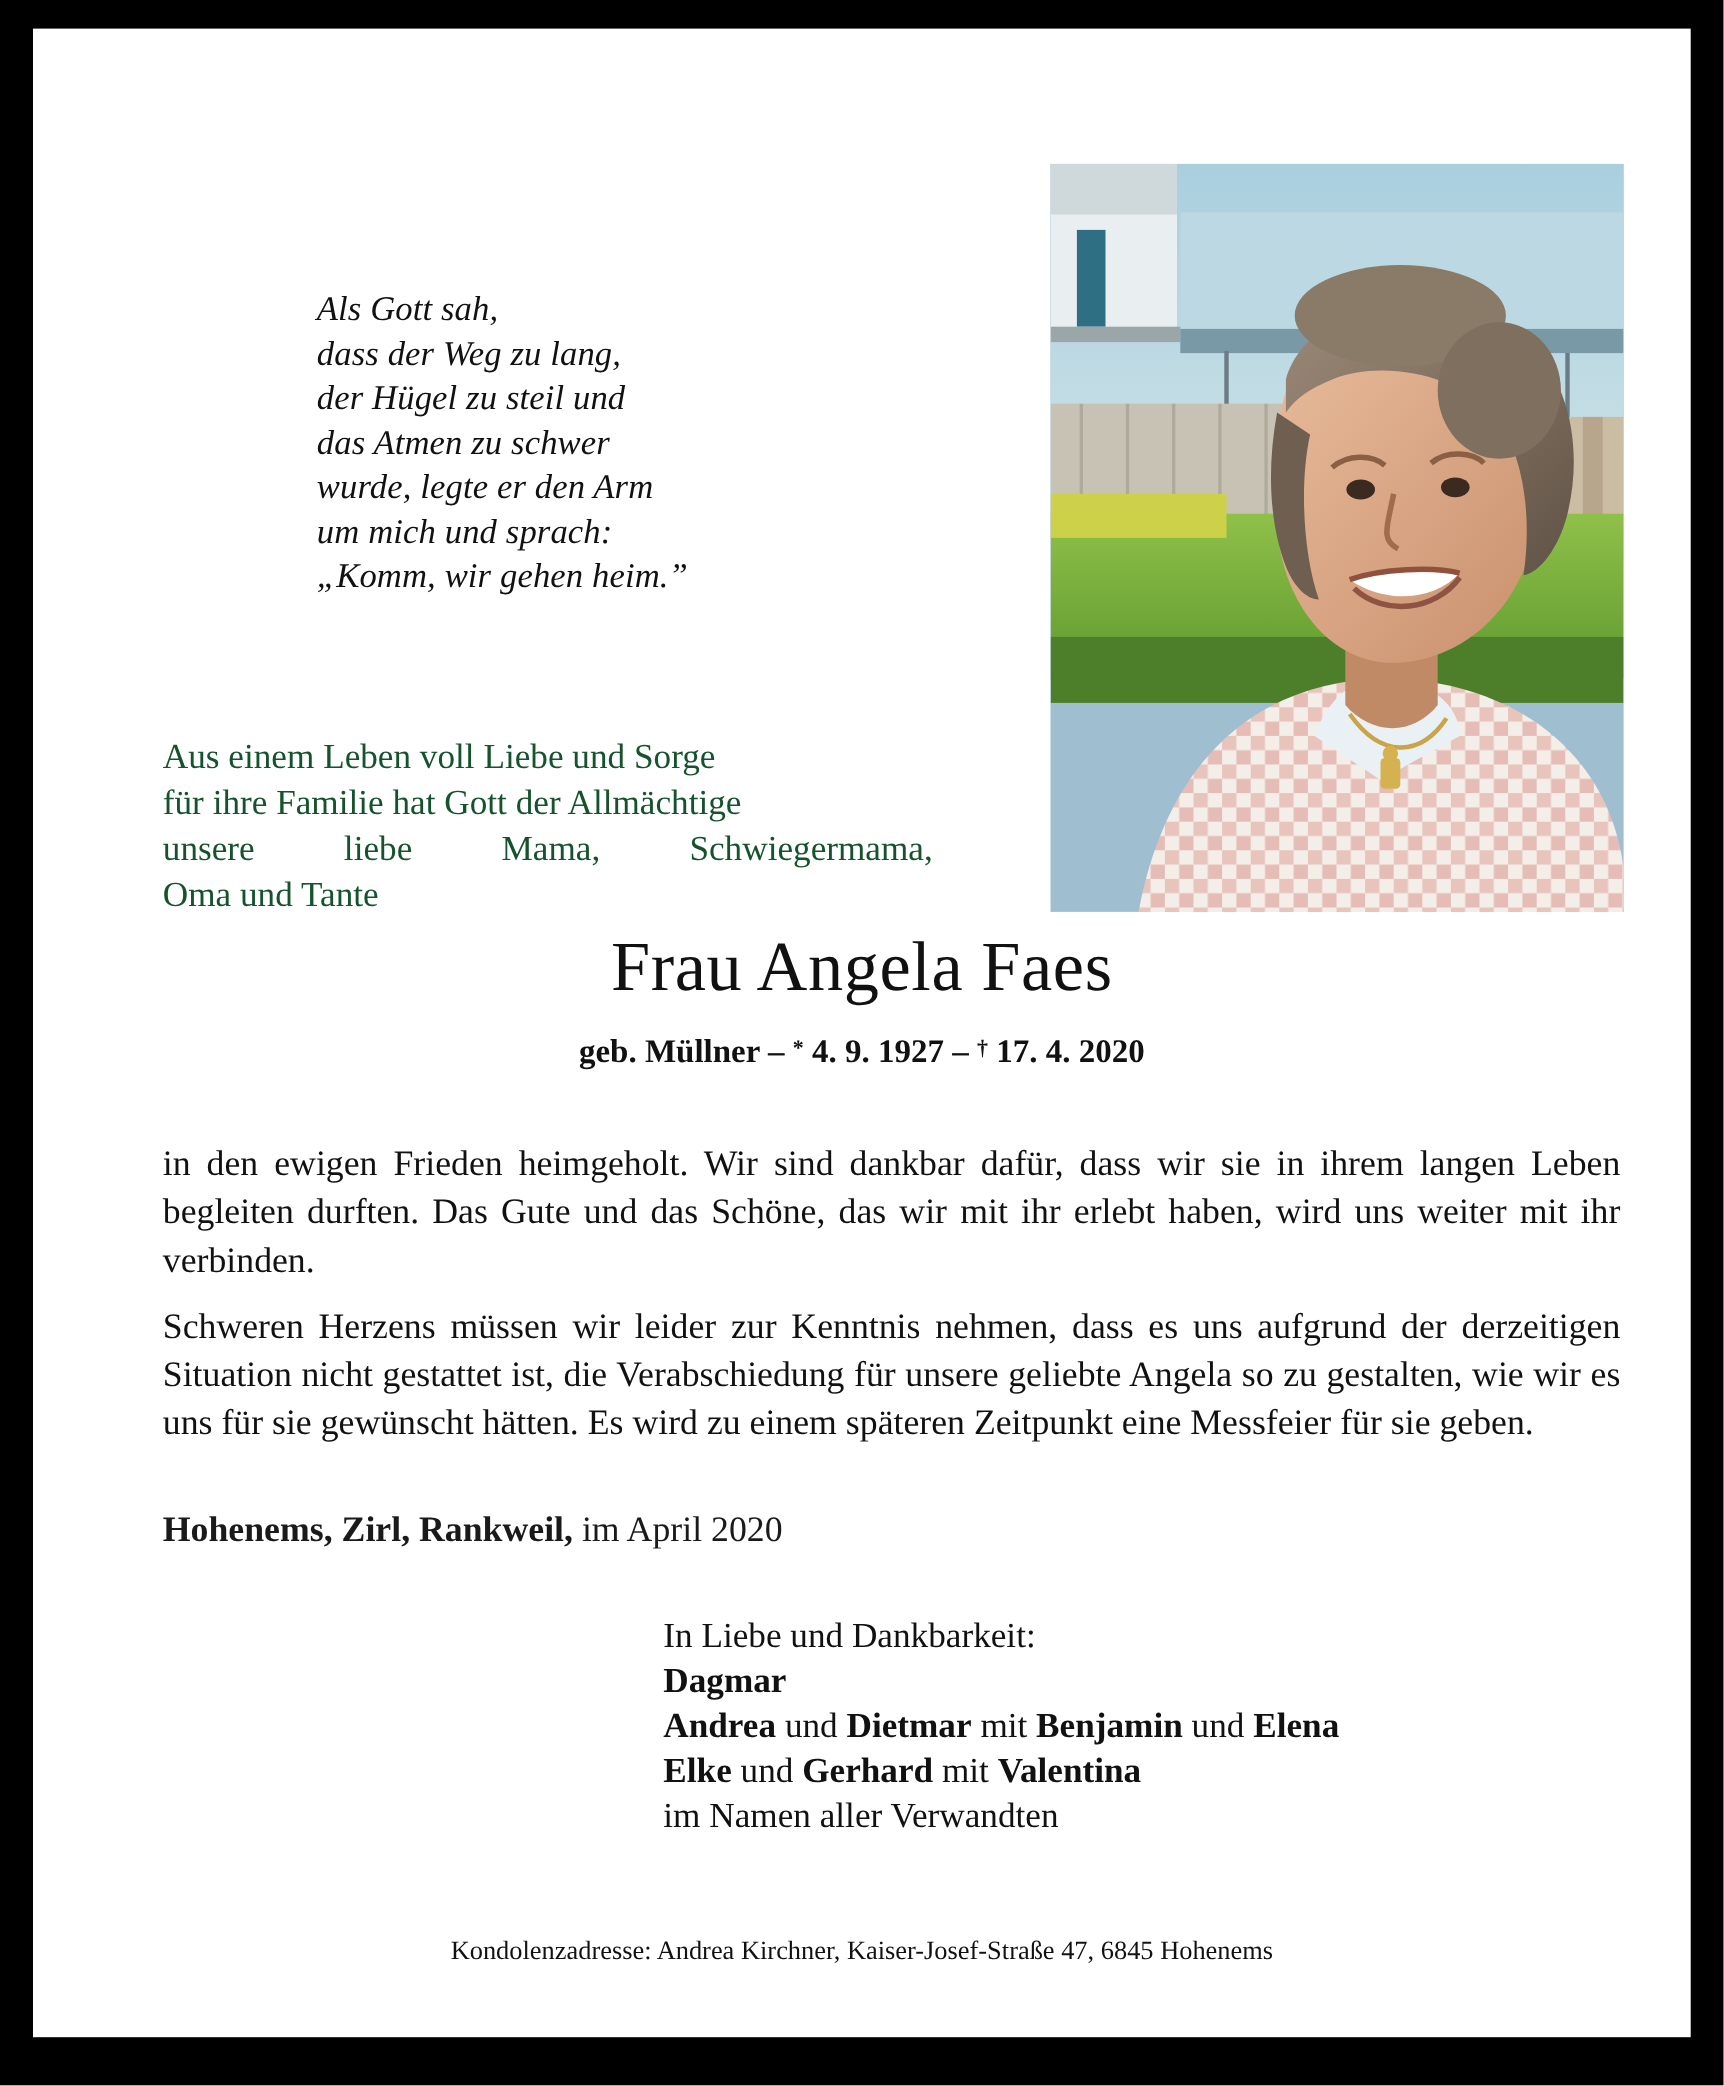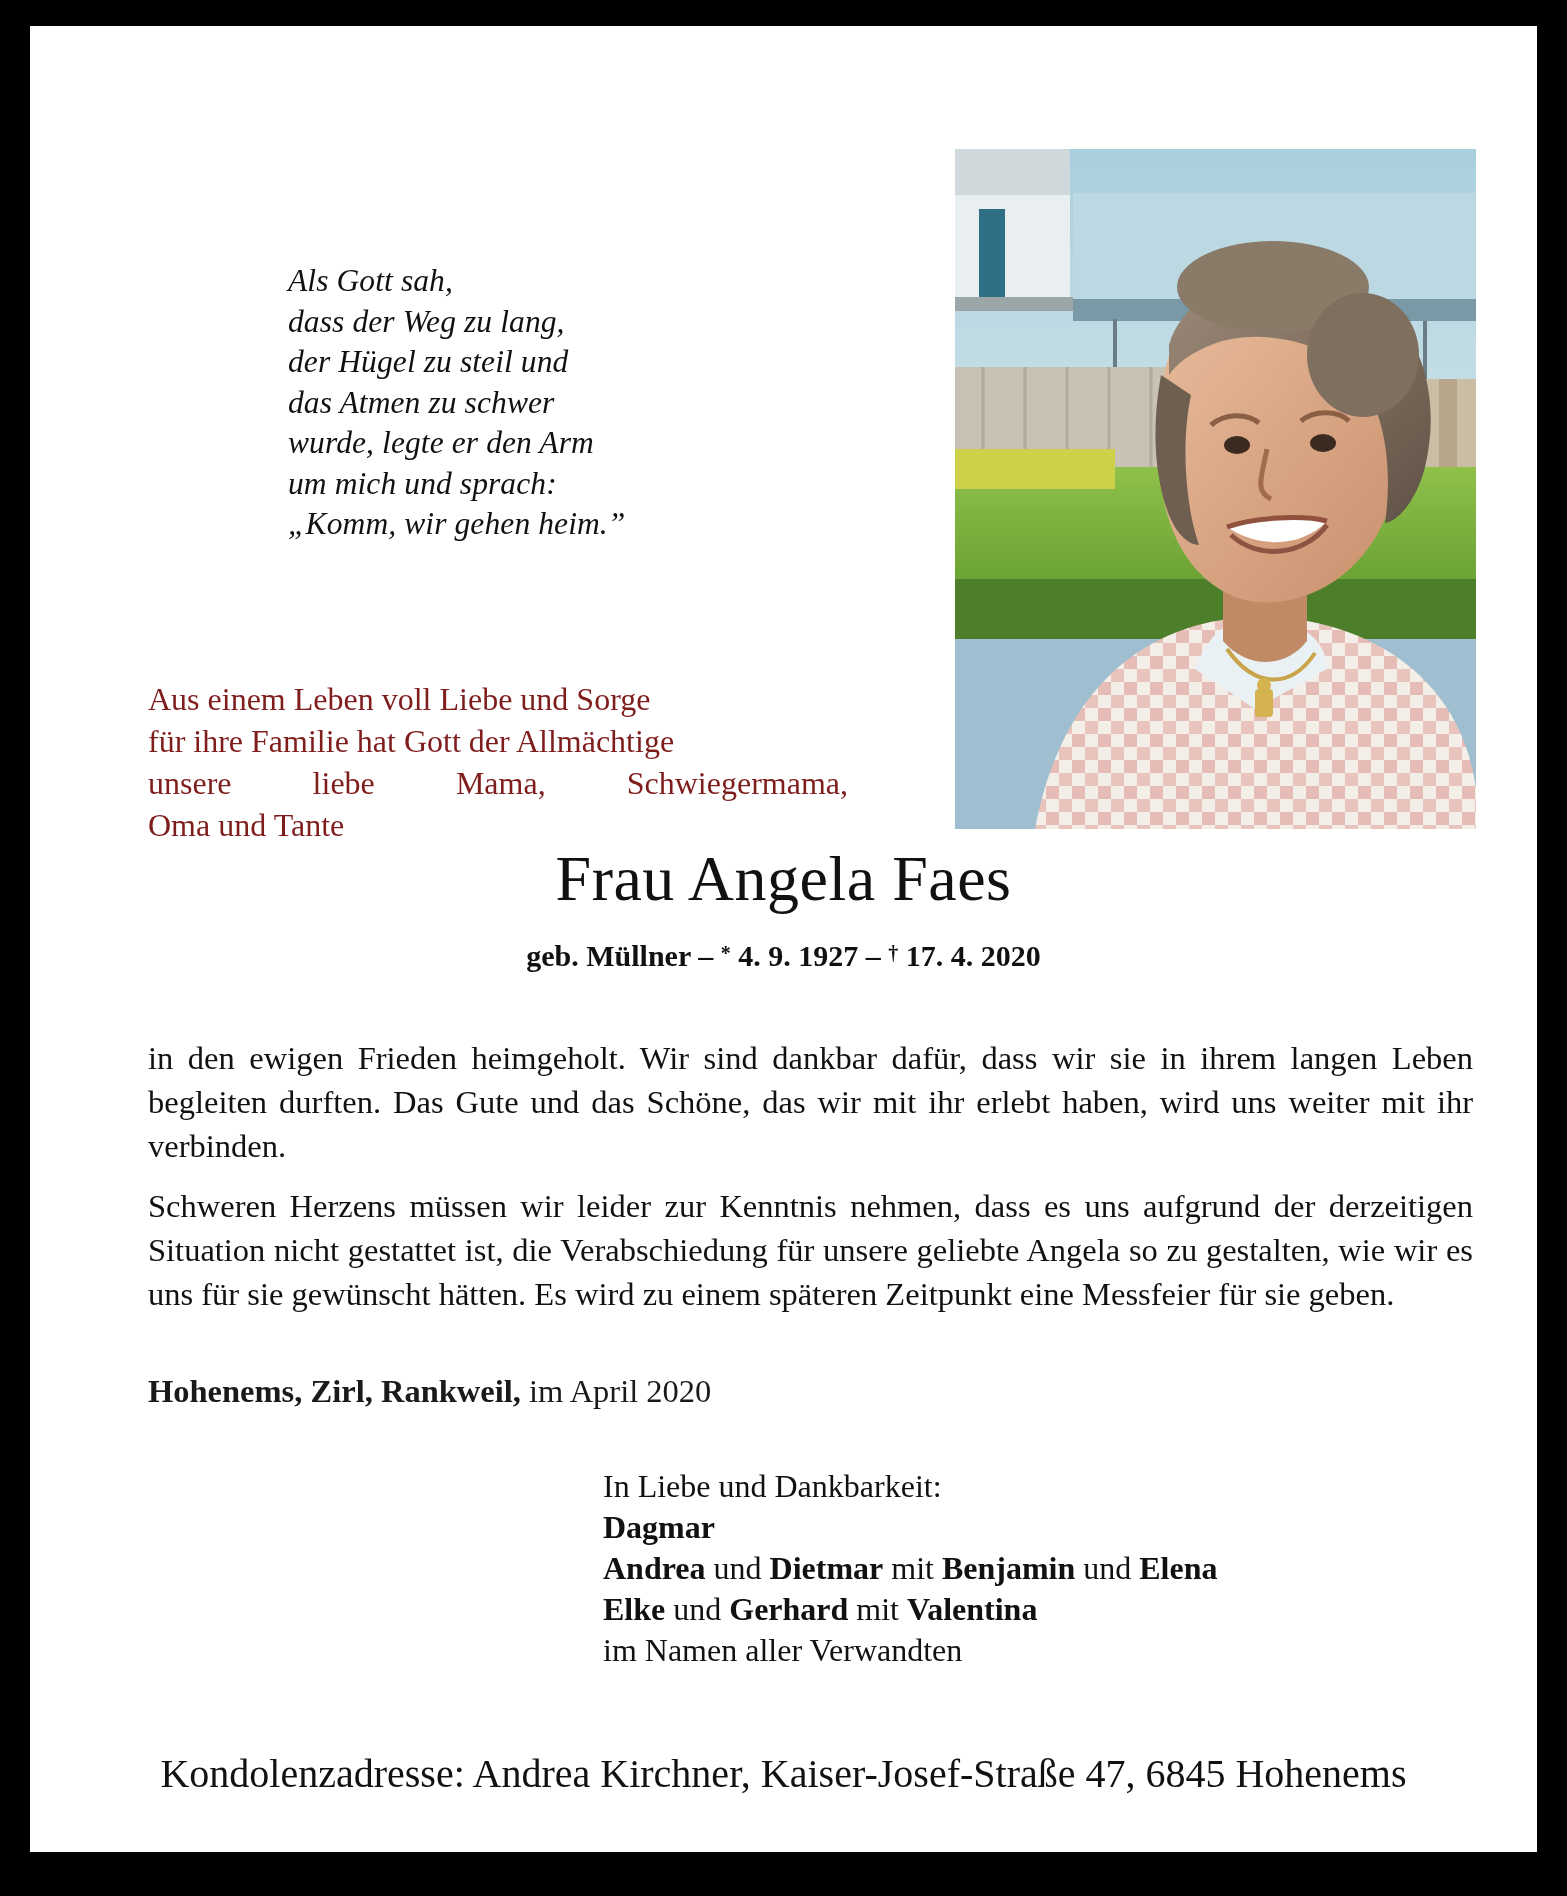--- a/index.html
+++ b/index.html
@@ -62,22 +62,21 @@
   }
   .photo svg { display: block; }
 
   .intro {
     position: absolute;
     left: 118px;
     top: 640px;
     width: 700px;
     font-size: 32px;
     line-height: 42px;
-    color: #7f1d1d;
-    margin-top: 12px;
+    color: #14532d;
   }
   .intro .l {
     display: block;
     white-space: nowrap;
   }
   .intro .justified {
     display: flex;
     justify-content: space-between;
   }
 
@@ -137,21 +136,21 @@
   }
   .family .ln { display: block; white-space: nowrap; }
   .family b { font-weight: bold; }
 
   .condolence {
     position: absolute;
     left: 0;
     right: 0;
     top: 1728px;
     text-align: center;
-    font-size: 40px;
+    font-size: 24px;
     line-height: 40px;
     color: #111;
   }
 </style>
 </head>
 <body>
 
 <div class="notice">
   <div class="sheet">
 

